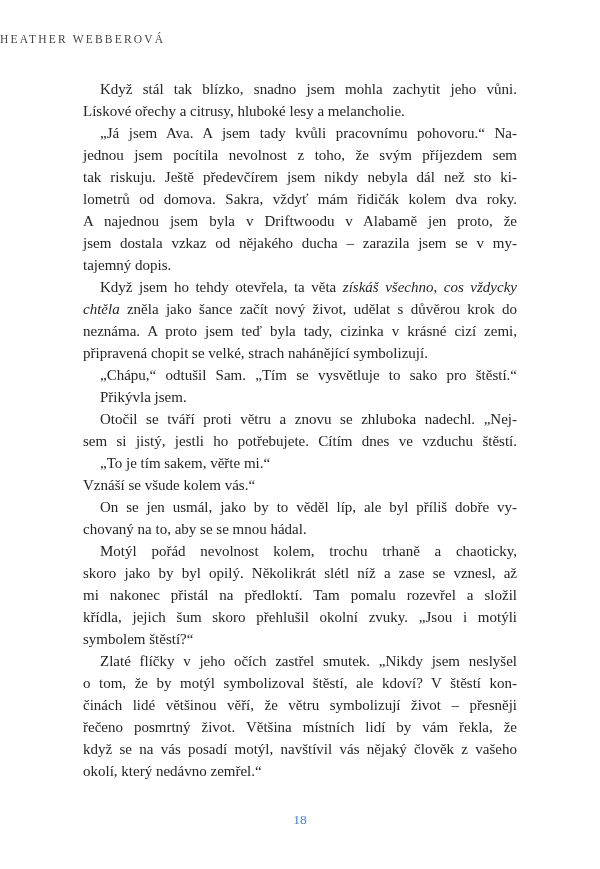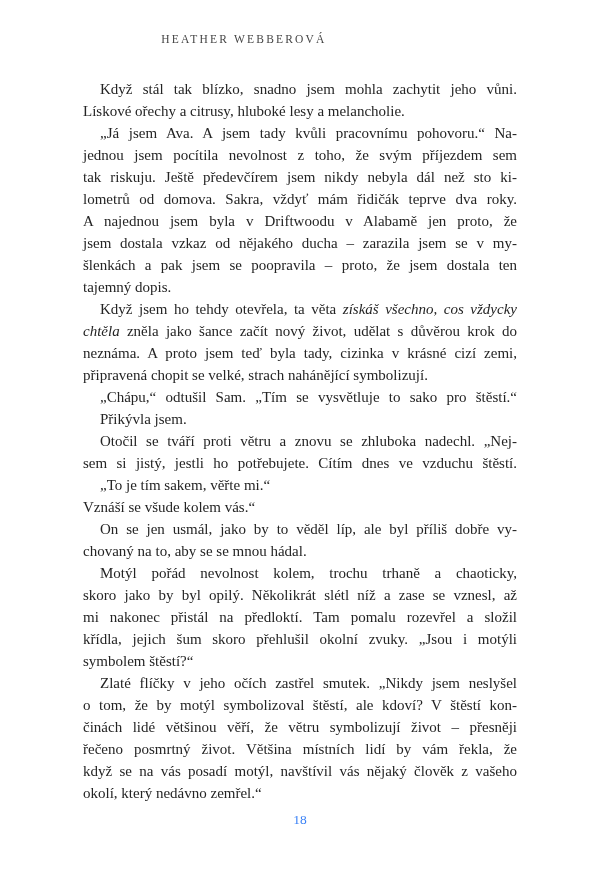--- a/index.html
+++ b/index.html
@@ -14,21 +14,21 @@
     background: #ffffff;
     font-family: "Liberation Serif", "DejaVu Serif", serif;
     color: #242424;
     overflow: hidden;
   }
   .running-header {
     position: absolute;
     top: 33px;
     left: 0;
     width: 488px;
-    text-align: center;
+    text-align: left;
     font-size: 11.5px;
     letter-spacing: 2.2px;
     color: #454545;
   }
   .text-block {
     position: absolute;
     top: 78px;
     left: 83px;
     width: 434px;
     font-size: 15px;
@@ -65,24 +65,23 @@
 <div class="page">
 
   <div class="running-header">HEATHER WEBBEROVÁ</div>
 
   <div class="text-block">
     <div class="line j indent">Když stál tak blízko, snadno jsem mohla zachytit jeho vůni.</div>
     <div class="line">Lískové ořechy a citrusy, hluboké lesy a melancholie.</div>
     <div class="line j indent">„Já jsem Ava. A jsem tady kvůli pracovnímu pohovoru.“ Na-</div>
     <div class="line j">jednou jsem pocítila nevolnost z toho, že svým příjezdem sem</div>
     <div class="line j">tak riskuju. Ještě předevčírem jsem nikdy nebyla dál než sto ki-</div>
-    <div class="line j">lometrů od domova. Sakra, vždyť mám řidičák teprve dva roky.</div>
+    <div class="line j">lometrů od domova. Sakra, vždyť mám řidičák kolem dva roky.</div>
     <div class="line j">A najednou jsem byla v Driftwoodu v Alabamě jen proto, že</div>
     <div class="line j">jsem dostala vzkaz od nějakého ducha – zarazila jsem se v my-</div>
-    <div class="line j">šlenkách a pak jsem se poopravila – proto, že jsem dostala ten</div>
     <div class="line">tajemný dopis.</div>
     <div class="line j indent"><span>Když jsem ho tehdy otevřela, ta věta </span><span class="it">získáš všechno, cos vždycky</span></div>
     <div class="line j"><span class="it">chtěla</span><span> zněla jako šance začít nový život, udělat s důvěrou krok do</span></div>
     <div class="line j">neznáma. A proto jsem teď byla tady, cizinka v krásné cizí zemi,</div>
     <div class="line">připravená chopit se velké, strach nahánějící symbolizují.</div>
     <div class="line j indent">„Chápu,“ odtušil Sam. „Tím se vysvětluje to sako pro štěstí.“</div>
     <div class="line indent">Přikývla jsem.</div>
     <div class="line j indent">Otočil se tváří proti větru a znovu se zhluboka nadechl. „Nej-</div>
     <div class="line j">sem si jistý, jestli ho potřebujete. Cítím dnes ve vzduchu štěstí.</div>
     <div class="line indent">„To je tím sakem, věřte mi.“</div>

